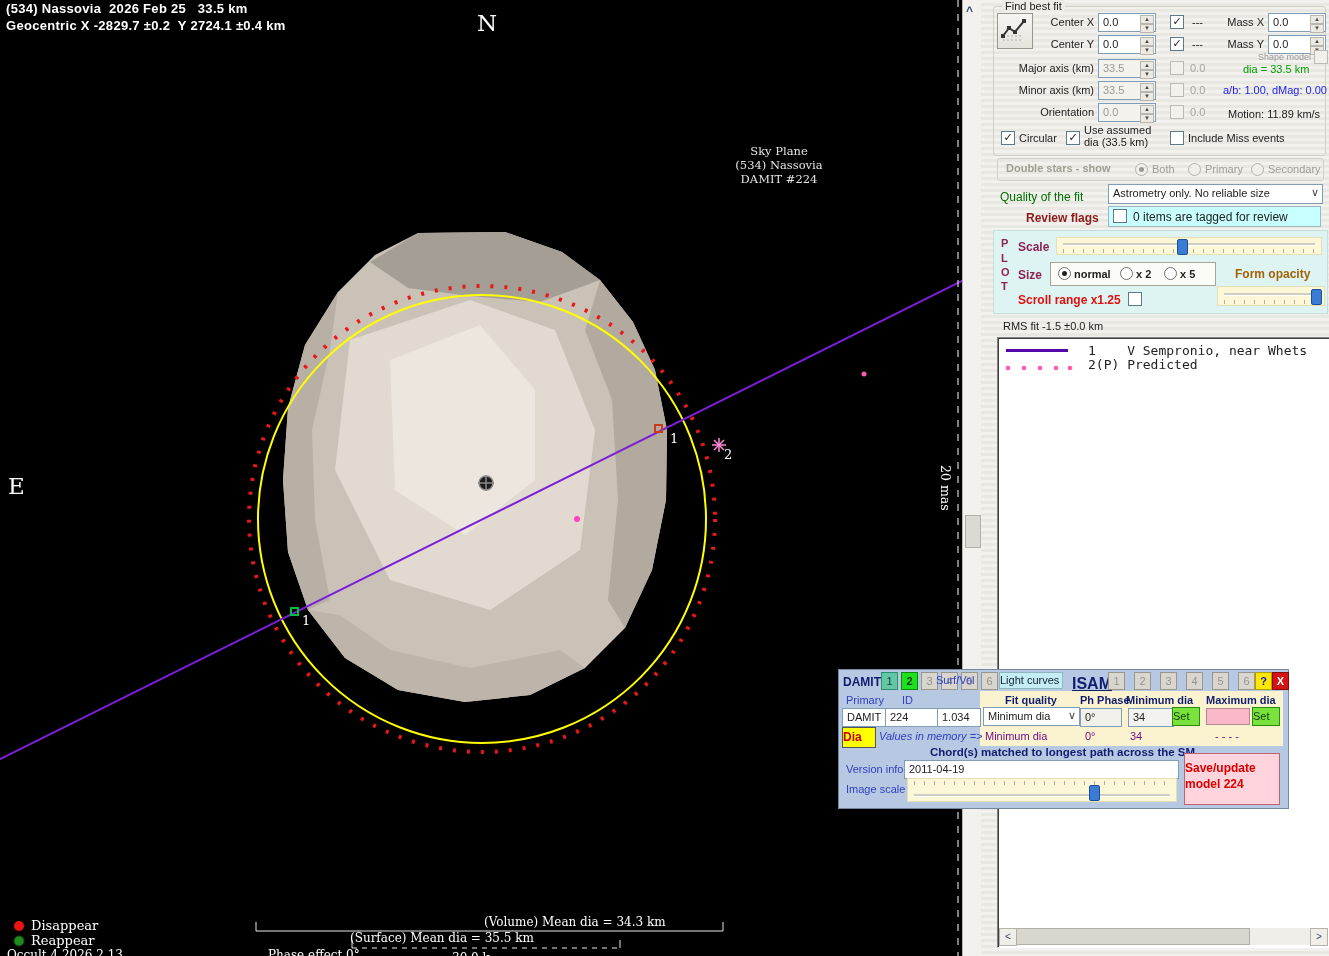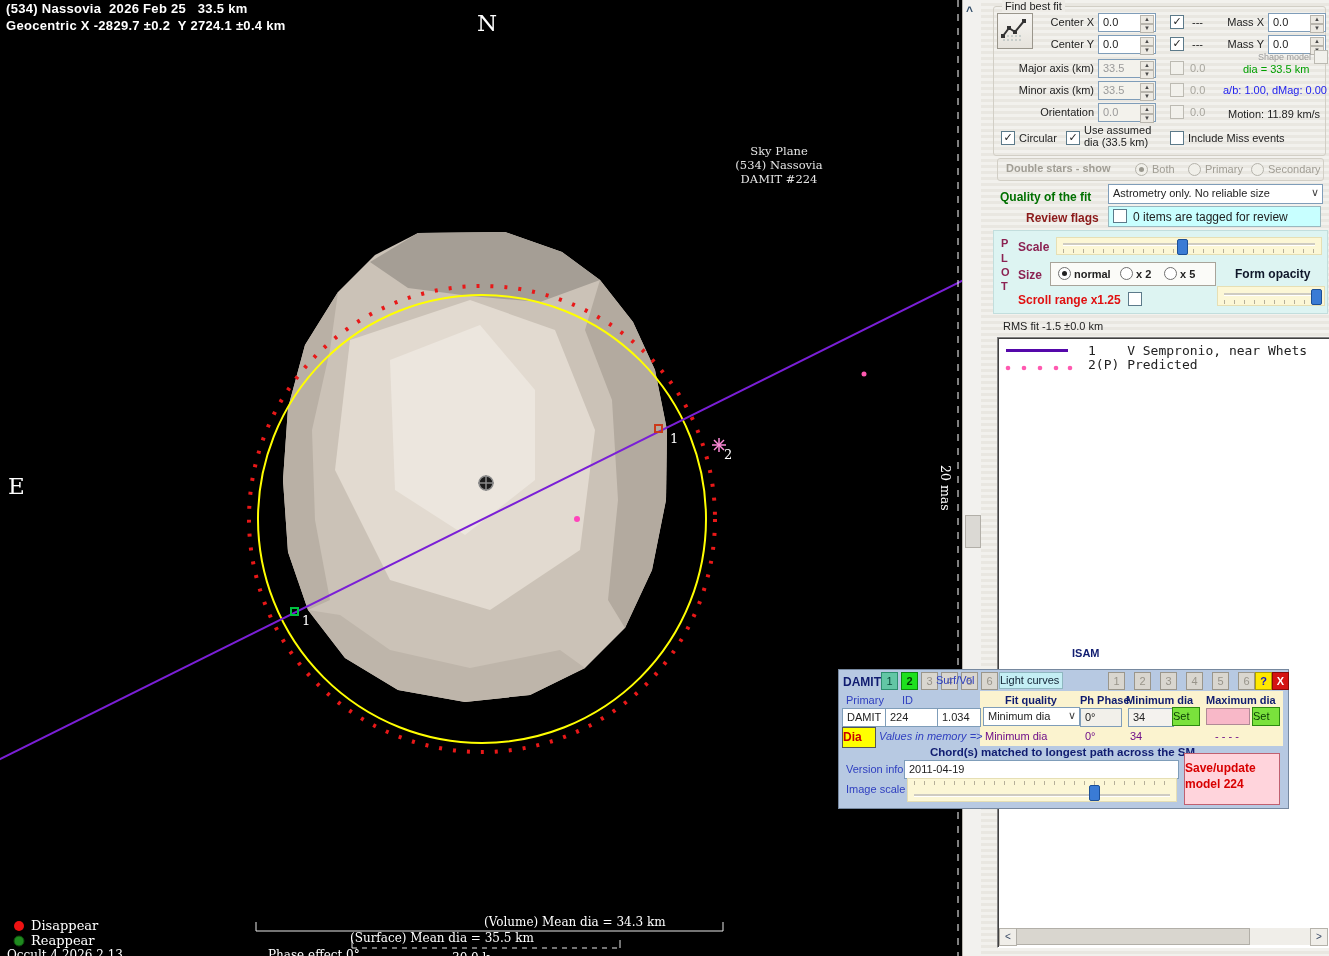--- a/index.html
+++ b/index.html
@@ -229,21 +229,21 @@
 
   <div class="grp" style="left:997px;top:158px;width:325px;height:21px;"></div>
   <div class="lbl" style="left:1006px;top:162px;font-weight:bold;color:#a09d94;">Double stars - show</div>
   <div class="radio dis sel" style="left:1135px;top:163px;"></div>
   <div class="lbl" style="left:1152px;top:163px;color:#a09d94;">Both</div>
   <div class="radio dis" style="left:1188px;top:163px;"></div>
   <div class="lbl" style="left:1205px;top:163px;color:#a09d94;">Primary</div>
   <div class="radio dis" style="left:1251px;top:163px;"></div>
   <div class="lbl" style="left:1268px;top:163px;color:#a09d94;">Secondary</div>
 
-  <div class="lbl" style="left:1000px;top:190px;font-weight:bold;color:#007000;font-size:12px;">Quality of the fit</div>
+  <div class="lbl" style="left:1000px;top:190px;font-weight:normal;color:#007000;font-size:12px;">Quality of the fit</div>
   <div class="fld" style="left:1108px;top:184px;width:193px;height:16px;">
     <span>Astrometry only. No reliable size</span>
     <span class="abs" style="right:3px;top:1px;color:#444;">∨</span>
   </div>
   <div class="lbl" style="left:1026px;top:211px;font-weight:bold;color:#8b1a1a;font-size:12px;">Review flags</div>
   <div class="abs" style="left:1108px;top:206px;width:211px;height:19px;background:#c8ffff;border:1px solid #9ab8c0;"></div>
   <div class="cb" style="left:1113px;top:209px;"></div>
   <div class="lbl" style="left:1133px;top:210px;font-size:12px;">0 items are tagged for review</div>
 
   <div class="abs" style="left:993px;top:230px;width:333px;height:82px;background:#ddf4f2;border:1px solid #c2dedd;"></div>
@@ -258,21 +258,21 @@
     <div class="thumb" style="left:120px;top:1px;"></div>
   </div>
   <div class="lbl" style="left:1018px;top:268px;font-weight:bold;color:#8b2252;font-size:12px;">Size</div>
   <div class="abs" style="left:1050px;top:262px;width:164px;height:22px;background:#fbfbf8;border:1px solid #a8a49a;"></div>
   <div class="radio sel" style="left:1058px;top:267px;"></div>
   <div class="lbl" style="left:1074px;top:268px;font-weight:bold;">normal</div>
   <div class="radio" style="left:1120px;top:267px;"></div>
   <div class="lbl" style="left:1136px;top:268px;font-weight:bold;">x 2</div>
   <div class="radio" style="left:1164px;top:267px;"></div>
   <div class="lbl" style="left:1180px;top:268px;font-weight:bold;">x 5</div>
-  <div class="lbl" style="left:1235px;top:267px;font-weight:bold;color:#0f172a;font-size:12px;">Form opacity</div>
+  <div class="lbl" style="left:1235px;top:267px;font-weight:bold;color:#a16207;font-size:12px;">Form opacity</div>
   <div class="track" style="left:1217px;top:286px;width:106px;height:18px;">
     <div class="groove" style="top:6px;"></div>
     <div class="ticks" style="bottom:1px;"></div>
     <div class="thumb" style="left:93px;top:2px;"></div>
   </div>
   <div class="lbl" style="left:1018px;top:293px;font-weight:bold;color:#e01010;font-size:12px;">Scroll range x1.25</div>
   <div class="cb" style="left:1128px;top:292px;"></div>
 
   <div class="lbl" style="left:1003px;top:320px;">RMS fit -1.5 ±0.0 km</div>
   <div class="listbox" style="left:997px;top:337px;width:331px;height:609px;"></div>
@@ -297,21 +297,21 @@
 
   <div class="abs" id="dpanel"></div>
   <div class="lbl navy" style="left:843px;top:675px;font-size:12px;z-index:10;">DAMIT</div>
   <div class="btn tab" style="left:881px;top:672px;background:#63c6a5;border-color:#2e8f6f;color:#0a4a3a;z-index:10;">1</div>
   <div class="btn tab" style="left:901px;top:672px;background:#1ee01e;border-color:#0a8a0a;color:#033a03;font-weight:bold;z-index:10;">2</div>
   <div class="btn tab" style="left:921px;top:672px;z-index:10;">3</div>
   <div class="btn tab" style="left:941px;top:672px;z-index:10;">4</div>
   <div class="btn tab" style="left:961px;top:672px;z-index:10;">5</div>
   <div class="btn tab" style="left:981px;top:672px;z-index:10;">6</div>
   <div class="btn" style="left:999px;top:672px;width:62px;height:15px;line-height:15px;background:#c4eef4;border:1px solid #8fb7c0;color:#123;z-index:10;">Light curves</div>
-  <div class="lbl navy" style="left:1072px;top:647px;font-size:11px;z-index:10;">ISAM</div>
+  <div class="lbl navy" style="left:1072px;top:675px;font-size:16px;z-index:10;text-decoration:underline;">ISAM</div>
   <div class="btn tab" style="left:1108px;top:672px;z-index:10;">1</div>
   <div class="btn tab" style="left:1134px;top:672px;z-index:10;">2</div>
   <div class="btn tab" style="left:1160px;top:672px;z-index:10;">3</div>
   <div class="btn tab" style="left:1186px;top:672px;z-index:10;">4</div>
   <div class="btn tab" style="left:1212px;top:672px;z-index:10;">5</div>
   <div class="btn tab" style="left:1238px;top:672px;z-index:10;">6</div>
   <div class="btn tab" style="left:1255px;top:672px;background:#ffe800;border-color:#b0a000;color:#1515c8;font-weight:bold;z-index:10;">?</div>
   <div class="btn tab" style="left:1272px;top:672px;background:#d41414;border-color:#8a0a0a;color:#fff;font-weight:bold;z-index:10;">X</div>
 
   <div class="abs" style="left:980px;top:691px;width:303px;height:55px;background:#fbf3cf;z-index:9;"></div>

